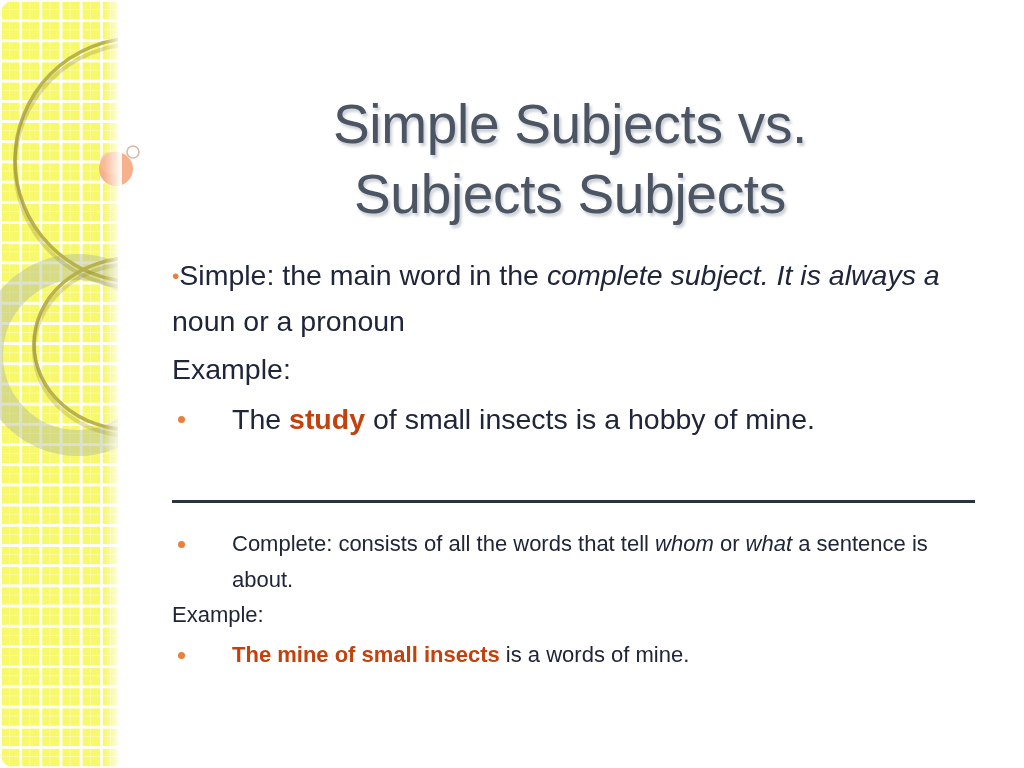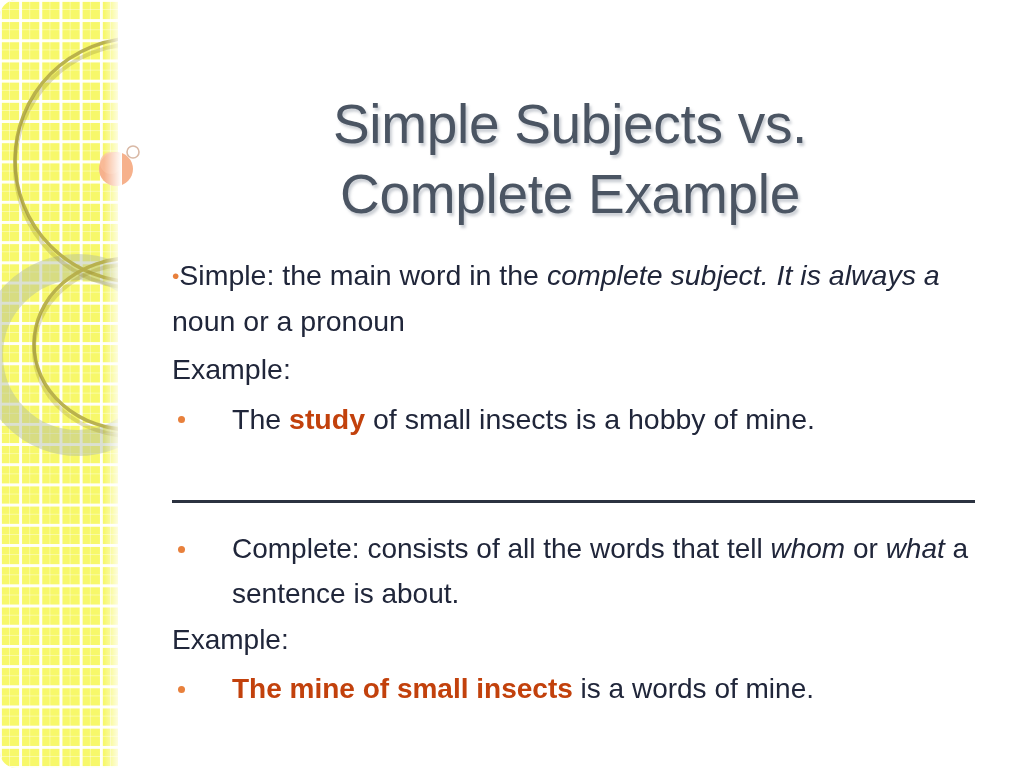--- a/index.html
+++ b/index.html
@@ -134,21 +134,21 @@
     height: 3px;
     background: #2b3240;
   }
 
   #body-lower {
     position: absolute;
     left: 172px;
     top: 522px;
     width: 812px;
     color: #20263a;
-    font-size: 28px;
+    font-size: 22px;
     line-height: 1.62;
   }
 </style>
 </head>
 <body>
 
 <div id="slide">
 
   <div id="sidebar">
     <div id="sidebar-grid"></div>
@@ -175,21 +175,21 @@
 
       <circle cx="116" cy="169" r="17" fill="#f6b18c"></circle>
       <circle cx="111" cy="163" r="11" fill="#f9bd9b" opacity="0.75"></circle>
     </svg>
 
     <div id="sidebar-fade"></div>
   </div>
 
   <h1 id="title">
     <span class="tline">Simple Subjects vs.</span>
-    <span class="tline">Complete Example</span>
+    <span class="tline">Subjects Subjects</span>
   </h1>
 
   <div id="body">
 
     <p class="para lead"><span class="dotlead">•</span><span>Simple: the main word in the </span><span class="it">complete subject. It is always a</span><span> noun or a pronoun</span></p>
 
     <p class="para example">Example:</p>
 
     <p class="bulleted"><span class="bdot"></span><span>The </span><span class="hl">study</span><span> of small insects is a hobby of mine.</span></p>
   </div>

